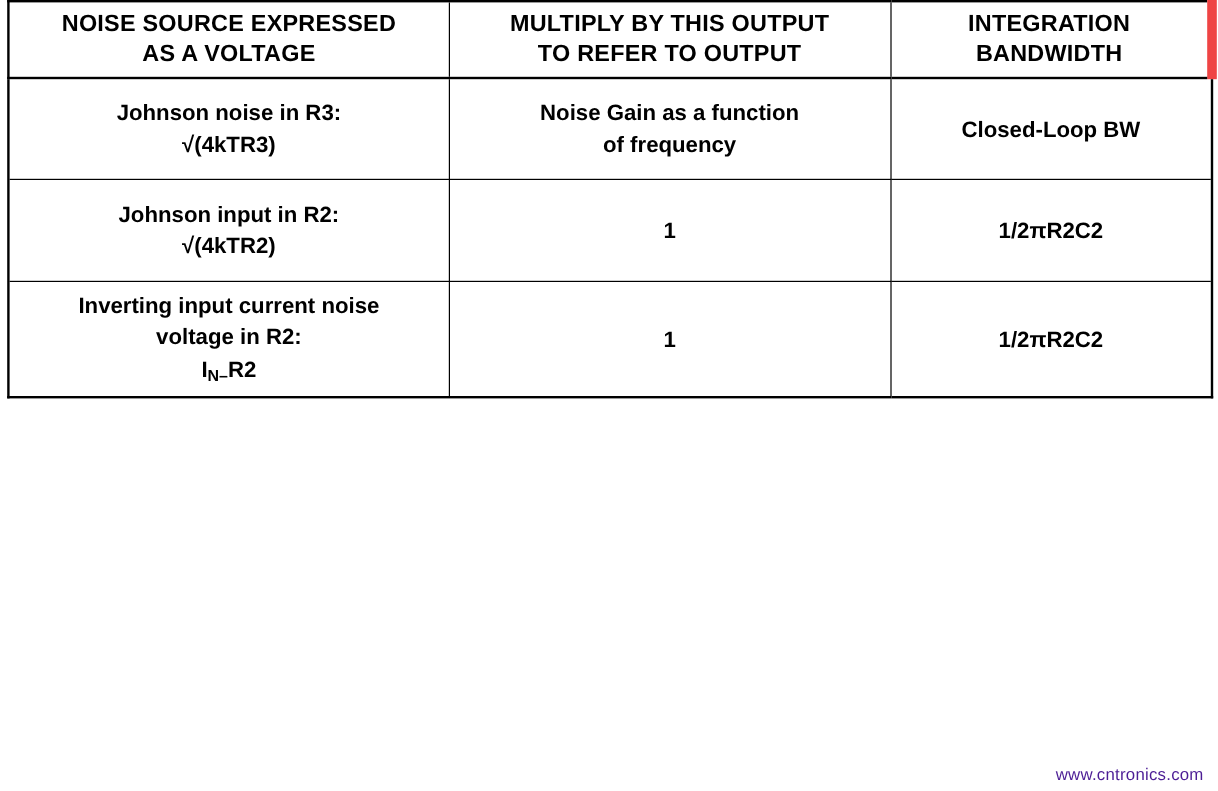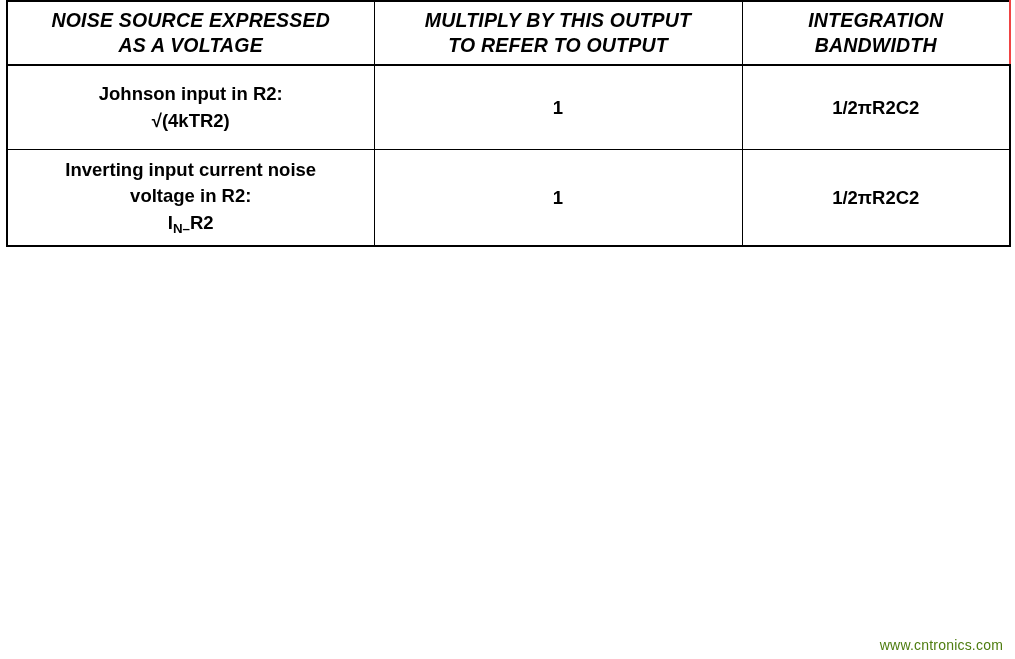--- a/index.html
+++ b/index.html
@@ -39,24 +39,23 @@
     box-sizing: border-box;
   }
   table.noise-table thead th {
     font-size: 19.5px;
     font-weight: bold;
     letter-spacing: 0.2px;
     line-height: 1.28;
     height: 58px;
     border-top: 2px solid #000000;
     border-bottom: 2px solid #000000;
-    font-style: italic;
   }
   table.noise-table thead th.first { border-left: 2px solid #000000; }
-  table.noise-table thead th.last  { border-right: 2px solid #ef4444; }
+  table.noise-table thead th.last  { border-right: 8px solid #ef4444; }
 
   table.noise-table tbody td {
     font-size: 18.5px;
     font-weight: bold;
     line-height: 1.42;
     height: 85px;
   }
   table.noise-table tbody tr td.first { border-left: 2px solid #000000; }
   table.noise-table tbody tr td.last  { border-right: 2px solid #000000; }
   table.noise-table tbody tr:last-child td { border-bottom: 2px solid #000000; }
@@ -64,21 +63,21 @@
   table.noise-table tbody tr.tall td { height: 96px; }
 
   .cell-line { display: block; }
   .sub { font-size: 0.72em; vertical-align: -0.28em; }
 
   .watermark {
     position: absolute;
     right: 12px;
     bottom: 6px;
     font-size: 14px;
-    color: #4d7c0f;
+    color: #4c1d95;
     font-family: "Liberation Sans", sans-serif;
     letter-spacing: 0.2px;
     margin-top: 31px;
   }
 </style>
 </head>
 <body>
 
 <div class="table-wrap">
 
@@ -99,20 +98,31 @@
           <span class="cell-line">TO REFER TO OUTPUT</span>
         </th>
         <th class="last">
           <span class="cell-line">INTEGRATION</span>
           <span class="cell-line">BANDWIDTH</span>
         </th>
       </tr>
     </thead>
     <tbody>
 
+      <tr>
+        <td class="first">
+          <span class="cell-line">Johnson noise in R3:</span>
+          <span class="cell-line">√(4kTR3)</span>
+        </td>
+        <td>
+          <span class="cell-line">Noise Gain as a function</span>
+          <span class="cell-line">of frequency</span>
+        </td>
+        <td class="last">Closed-Loop BW</td>
+      </tr>
 
 
 
 
       <tr>
         <td class="first">
           <span class="cell-line">Johnson input in R2:</span>
           <span class="cell-line">√(4kTR2)</span>
         </td>
         <td>

